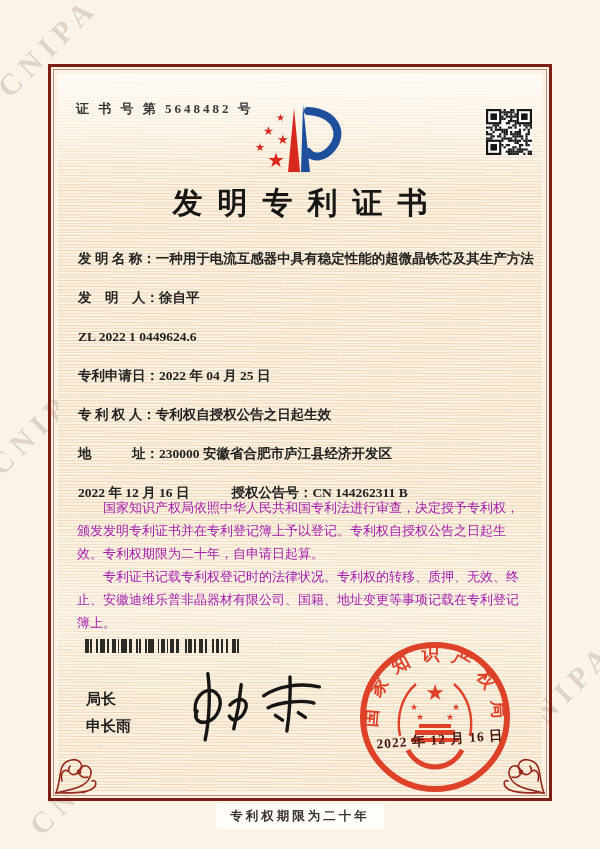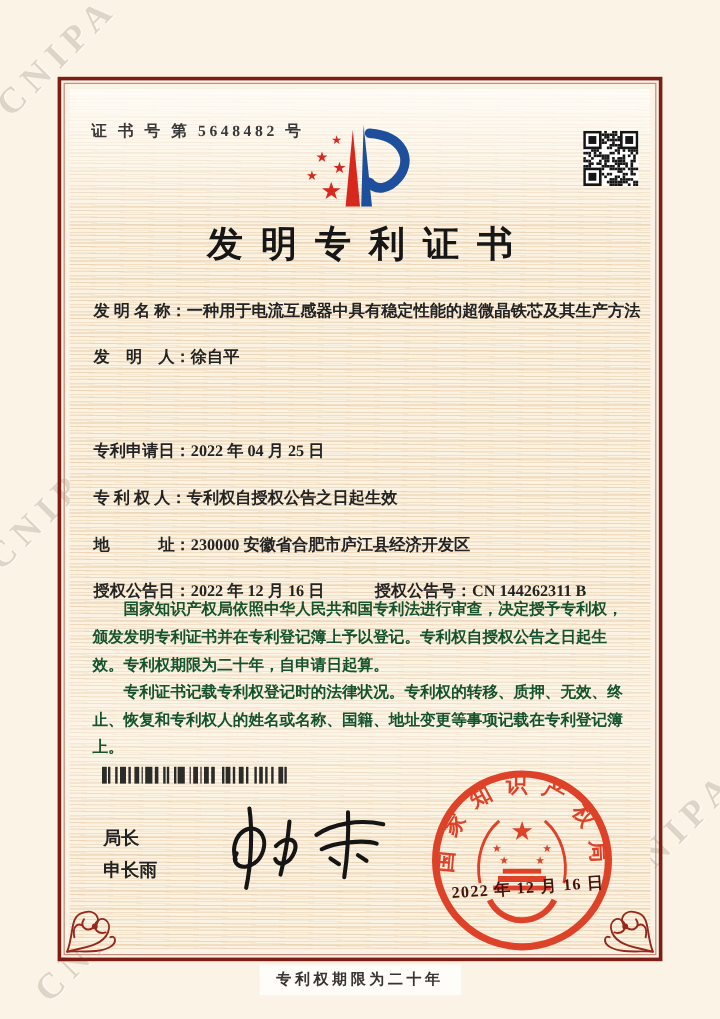--- a/index.html
+++ b/index.html
@@ -48,21 +48,21 @@
     position:absolute;left:0;top:183px;width:100%;text-align:center;
     font-size:30px;font-weight:700;color:#161616;letter-spacing:15px;text-indent:15px;
   }
   
   .fields{position:absolute;left:78px;top:249px;width:448px;}
   .frow{height:39px;line-height:20px;font-size:13.5px;color:#232323;font-weight:600;display:flex;}
   .flabel{white-space:pre;flex:none;}
   .fvalue{white-space:pre;}
   .frow-split .pair2{margin-left:42px;display:flex;}
   
-  .legal{position:absolute;left:77px;top:496px;width:449px;font-size:13px;line-height:23px;color:#14532d;font-weight:700;}
+  .legal{position:absolute;left:77px;top:496px;width:449px;font-size:13px;line-height:23px;color:#a21caf;font-weight:400;}
   .legal p{margin:0;text-indent:2em;}
   
   .barcode{position:absolute;left:85px;top:639px;width:158px;height:14px;display:flex;}
   .barcode div{height:100%;}
   .director{position:absolute;left:86px;top:686px;font-size:15px;color:#222;font-weight:600;line-height:27px;}
   .signature{position:absolute;left:178px;top:666px;width:160px;height:80px;transform:rotate(-2deg);}
   .seal{position:absolute;left:356px;top:638px;width:158px;height:158px;opacity:0.96;}
   .seal-date{
     position:absolute;left:362px;top:731px;width:156px;text-align:center;
     font-size:13.5px;font-weight:700;color:#44130b;letter-spacing:1px;
@@ -306,46 +306,46 @@
   <div class="fields">
     <div class="frow">
       <span class="flabel">发 明 名 称：</span>
       <span class="fvalue">一种用于电流互感器中具有稳定性能的超微晶铁芯及其生产方法</span>
     </div>
     <div class="frow">
       <span class="flabel">发　明　人：</span>
       <span class="fvalue">徐自平</span>
     </div>
     <div class="frow">
+      <span class="fvalue">ZL 2022 1 0449624.6</span>
     </div>
     <div class="frow">
       <span class="flabel">专利申请日：</span>
       <span class="fvalue">2022 年 04 月 25 日</span>
     </div>
     <div class="frow">
       <span class="flabel">专 利 权 人：</span>
       <span class="fvalue">专利权自授权公告之日起生效</span>
     </div>
     <div class="frow">
       <span class="flabel">地　　　址：</span>
       <span class="fvalue">230000 安徽省合肥市庐江县经济开发区</span>
     </div>
     <div class="frow frow-split">
-      <span class="flabel">授权公告日：</span>
       <span class="fvalue">2022 年 12 月 16 日</span>
       <span class="pair2">
         <span class="flabel">授权公告号：</span>
         <span class="fvalue">CN 144262311 B</span>
       </span>
     </div>
   </div>
 
   <div class="legal">
     <p>国家知识产权局依照中华人民共和国专利法进行审查，决定授予专利权，颁发发明专利证书并在专利登记簿上予以登记。专利权自授权公告之日起生效。专利权期限为二十年，自申请日起算。</p>
-    <p>专利证书记载专利权登记时的法律状况。专利权的转移、质押、无效、终止、恢复和专利权人的姓名或名称、国籍、地址变更等事项记载在专利登记簿上。</p>
+    <p>专利证书记载专利权登记时的法律状况。专利权的转移、质押、无效、终止、安徽迪维乐普非晶器材有限公司、国籍、地址变更等事项记载在专利登记簿上。</p>
   </div>
 
   <div class="barcode" id="barcode">
       <div style="flex-grow: 2; background: rgb(43, 43, 40);"></div>
       <div style="flex-grow: 1; background: transparent;"></div>
       <div style="flex-grow: 1; background: rgb(43, 43, 40);"></div>
       <div style="flex-grow: 2; background: transparent;"></div>
       <div style="flex-grow: 1; background: rgb(43, 43, 40);"></div>
       <div style="flex-grow: 1; background: transparent;"></div>
       <div style="flex-grow: 3; background: rgb(43, 43, 40);"></div>

